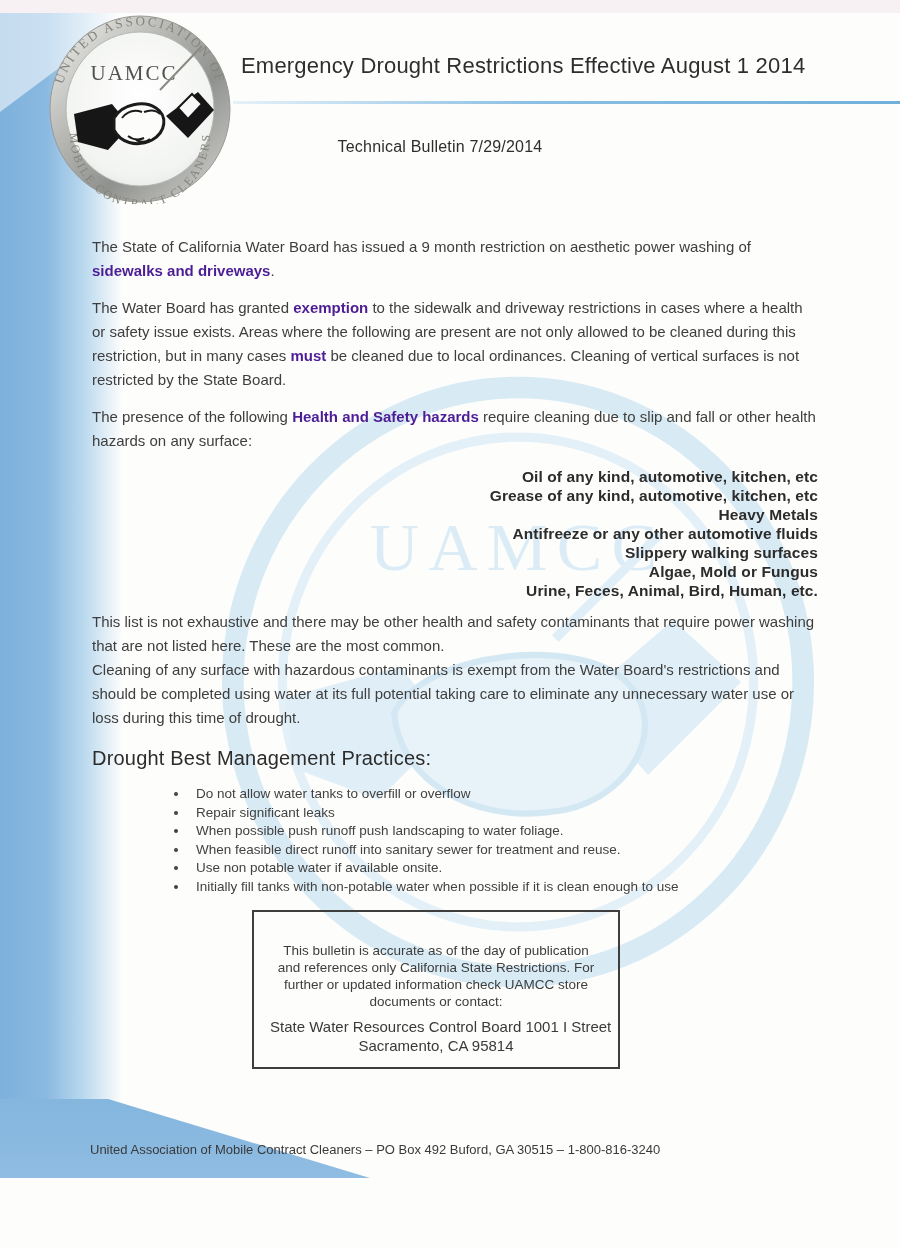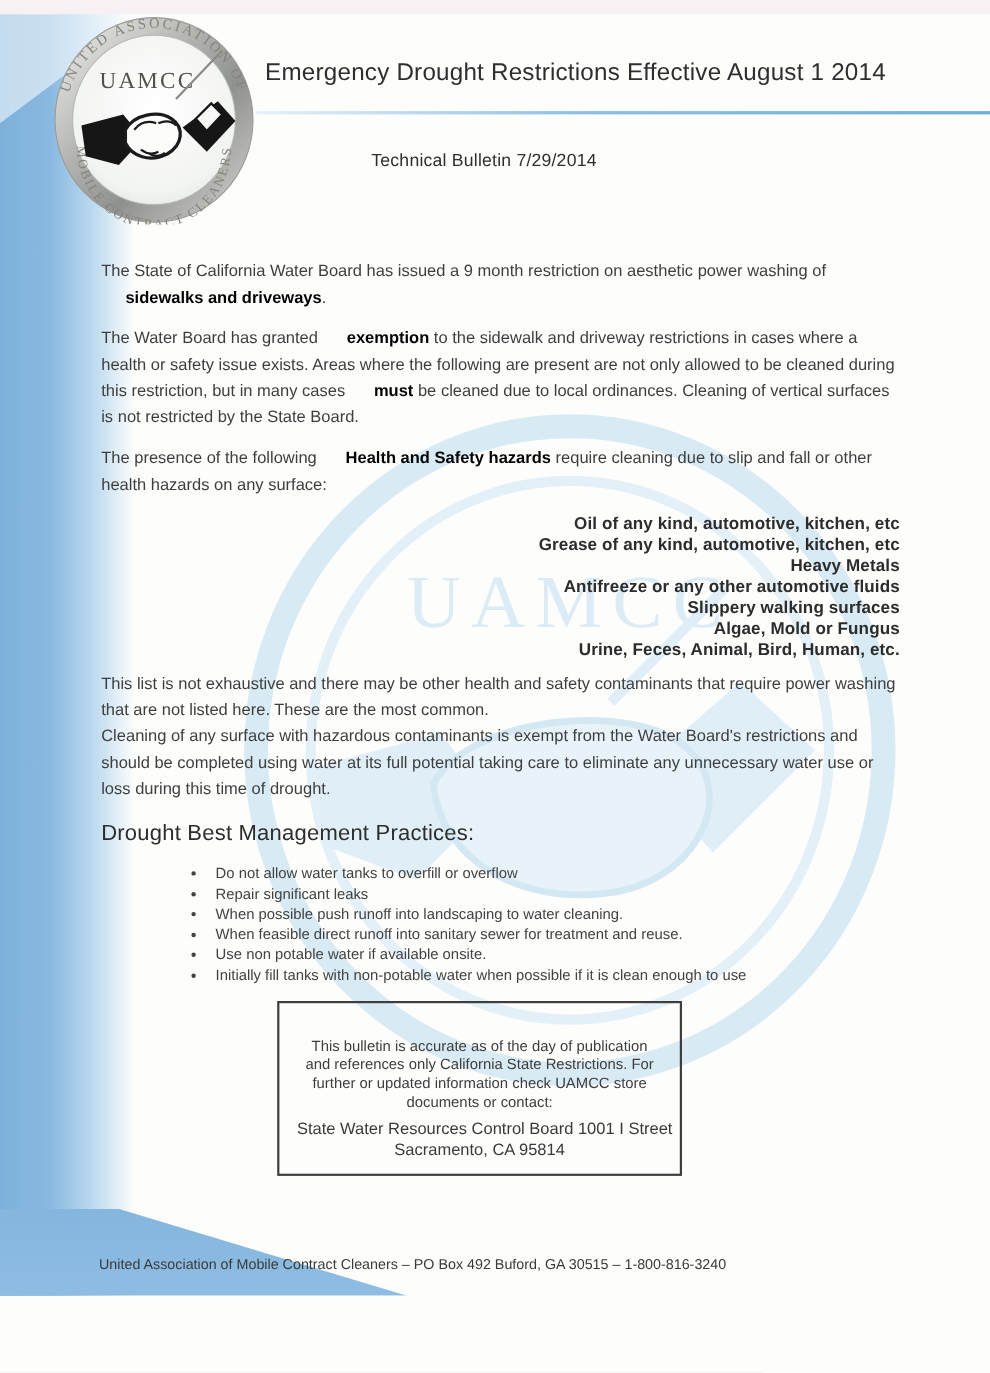--- a/index.html
+++ b/index.html
@@ -36,21 +36,21 @@
     position:absolute; left:241px; top:53px; font-size:22px; color:#2e2e2e;
     letter-spacing:.2px; z-index:3; white-space:nowrap;
   }
   .subtitle {
     position:absolute; left:90px; top:138px; width:700px; text-align:center;
     font-size:16px; color:#2e2e2e; z-index:3; letter-spacing:.2px;
   }
   
   .content { position:absolute; left:92px; top:235px; width:726px; font-size:15px; line-height:24px; color:#3e3e3e; z-index:2; }
   .para { margin:0 0 13px 0; }
-  .b { font-weight:bold; color:#000000;margin-left:22px; }
+  .b { font-weight:bold; color:#4c1d95; }
   .hazards {
     list-style:none; margin:14px 0 10px; padding:0; text-align:right;
     font-weight:bold; font-size:15.5px; line-height:19px; color:#2c2c2c; letter-spacing:.1px;
   }
   .bmp-heading { font-size:20px; font-weight:normal; color:#2c2c2c; margin:16px 0 15px; letter-spacing:.2px; }
   .bullets { margin:0 0 14px; padding-left:97px; font-size:13.5px; line-height:18.5px; color:#424242; }
   .bullets li { padding-left:7px; }
   .notice {
     margin-left:160px; width:332px; border:2px solid #3e3e3e;
     padding:30px 16px 12px; text-align:center; background:transparent;
@@ -139,21 +139,21 @@
         <li>Algae, Mold or Fungus</li>
         <li>Urine, Feces, Animal, Bird, Human, etc.</li>
       </ul>
 
     <p class="para"><span>This list is not exhaustive and there may be other health and safety contaminants that require power washing that are not listed here. These are the most common.</span><br><span>Cleaning of any surface with hazardous contaminants is exempt from the Water Board's restrictions and should be completed using water at its full potential taking care to eliminate any unnecessary water use or loss during this time of drought.</span></p>
 
     <h2 class="bmp-heading">Drought Best Management Practices:</h2>
     <ul class="bullets">
         <li>Do not allow water tanks to overfill or overflow</li>
         <li>Repair significant leaks</li>
-        <li>When possible push runoff into landscaping to water cleaning.</li>
+        <li>When possible push runoff push landscaping to water foliage.</li>
         <li>When feasible direct runoff into sanitary sewer for treatment and reuse.</li>
         <li>Use non potable water if available onsite.</li>
         <li>Initially fill tanks with non-potable water when possible if it is clean enough to use</li>
       </ul>
 
     <div class="notice">
       <p class="notice-body">This bulletin is accurate as of the day of publication and references only California State Restrictions. For further or updated information check UAMCC store documents or contact:</p>
       <div class="notice-addr">State Water Resources Control Board 1001 I Street</div>
       <div class="notice-addr">Sacramento, CA 95814</div>
     </div>

